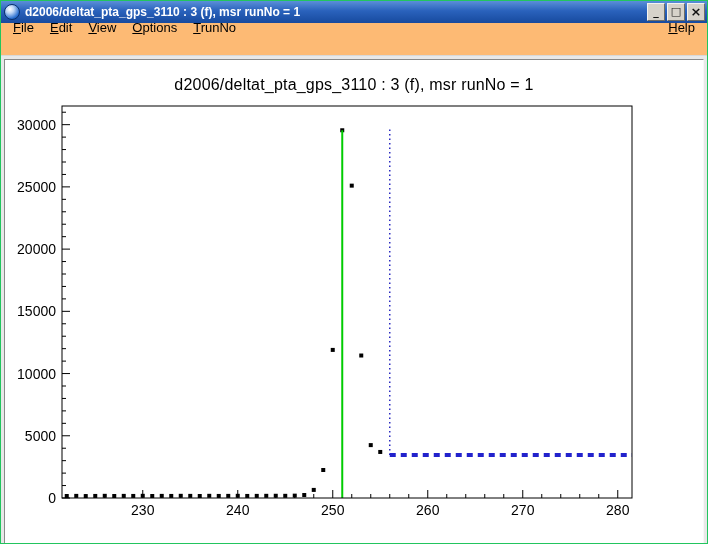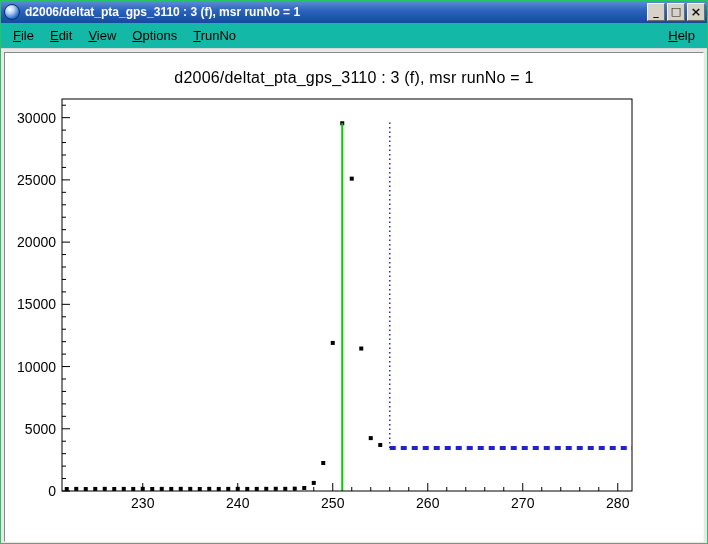--- a/index.html
+++ b/index.html
@@ -36,25 +36,25 @@
     border-color: #f5f4f0 #6f6d66 #6f6d66 #f5f4f0;
     font-size: 11px; line-height: 16px; text-align: center;
     color: #111; cursor: default; flex: 0 0 18px;
     font-family: "DejaVu Sans", sans-serif;
   }
   .win-btn.close { font-weight: bold; font-size: 13px; }
   .win-btn.min  { font-weight: bold; }
   
   .menubar {
     height: 26px; flex: 0 0 26px;
-    background: #14b8a6;
+    background: #fdba74;
     border-bottom: 1px solid #d8d8d8;
-    display: flex; align-items: center;
+    display: flex; align-items: flex-end;
     font-size: 13px; color: #000;
-    padding: 9px 4px;
+    padding: 16px 4px;
   }
   .menu-item { padding: 4px 8px; cursor: default; }
   .menu-help { margin-left: auto; }
   .accel { text-decoration: underline; }
   
   .content-frame {
     flex: 1 1 auto;
     background: #e8e8e8;
     padding: 3px;
     display: flex;

